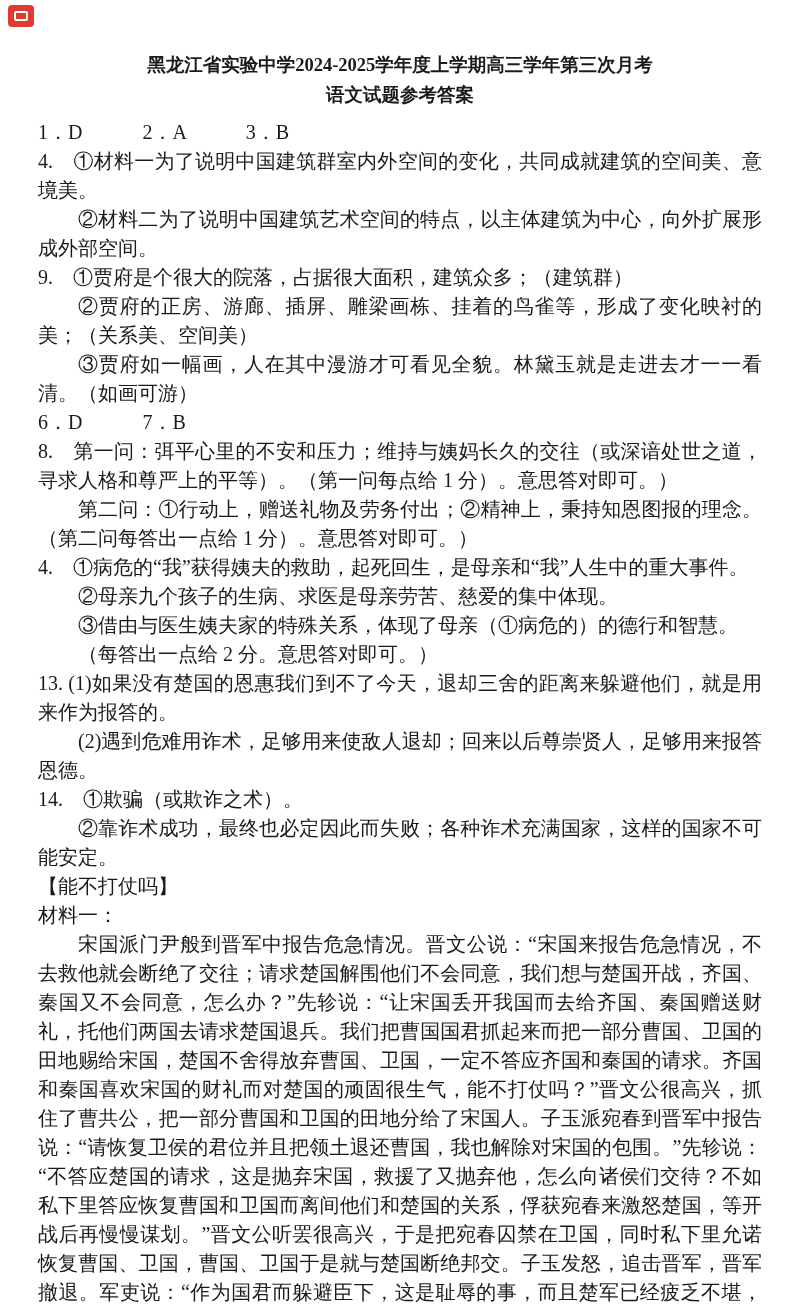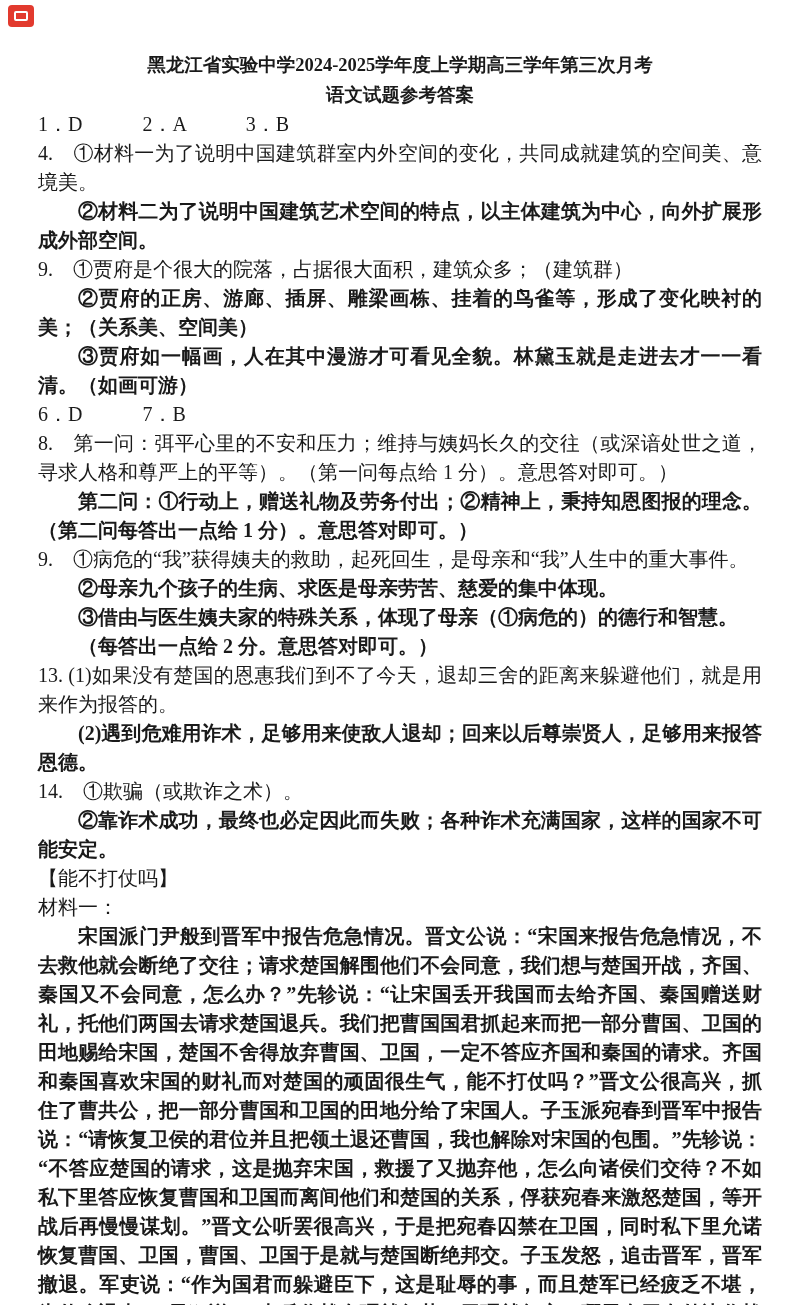--- a/index.html
+++ b/index.html
@@ -30,35 +30,35 @@
     content: "";
     position: absolute;
     left: 6px;
     top: 6px;
     width: 14px;
     height: 10px;
     border: 2px solid #ffffff;
     border-radius: 2px;
     box-sizing: border-box;
   }
-  .title-block { margin-bottom: 0; }
+  .title-block { margin-bottom: 8px; }
   .title-line {
     text-align: center;
     font-weight: 700;
     font-size: 18.5px;
     line-height: 30px;
     margin: 0;
   }
   .content p {
     margin: 0;
     font-size: 20px;
     line-height: 29px;
     text-align: justify;
   }
-  .content p.first-indent { text-indent: 2em; font-weight: bold; }
+  .content p.first-indent { text-indent: 2em; }
 </style>
 </head>
 <body>
 
 <div class="doc">
 
   <div class="stamp"></div>
 
   <div class="title-block">
     <p class="title-line">黑龙江省实验中学2024-2025学年度上学期高三学年第三次月考</p>
@@ -68,21 +68,21 @@
   <div class="content">
       <p>1．D　　　2．A　　　3．B</p>
       <p>4.　①材料一为了说明中国建筑群室内外空间的变化，共同成就建筑的空间美、意境美。</p>
       <p class="first-indent">②材料二为了说明中国建筑艺术空间的特点，以主体建筑为中心，向外扩展形成外部空间。</p>
       <p>9.　①贾府是个很大的院落，占据很大面积，建筑众多；（建筑群）</p>
       <p class="first-indent">②贾府的正房、游廊、插屏、雕梁画栋、挂着的鸟雀等，形成了变化映衬的美；（关系美、空间美）</p>
       <p class="first-indent">③贾府如一幅画，人在其中漫游才可看见全貌。林黛玉就是走进去才一一看清。（如画可游）</p>
       <p>6．D　　　7．B</p>
       <p>8.　第一问：弭平心里的不安和压力；维持与姨妈长久的交往（或深谙处世之道，寻求人格和尊严上的平等）。（第一问每点给 1 分）。意思答对即可。）</p>
       <p class="first-indent">第二问：①行动上，赠送礼物及劳务付出；②精神上，秉持知恩图报的理念。（第二问每答出一点给 1 分）。意思答对即可。）</p>
-      <p>9.　①病危的“我”获得姨夫的救助，起死回生，是母亲和“我”人生中的重大事件。</p>
+      <p>4.　①病危的“我”获得姨夫的救助，起死回生，是母亲和“我”人生中的重大事件。</p>
       <p class="first-indent">②母亲九个孩子的生病、求医是母亲劳苦、慈爱的集中体现。</p>
       <p class="first-indent">③借由与医生姨夫家的特殊关系，体现了母亲（①病危的）的德行和智慧。</p>
       <p class="first-indent">（每答出一点给 2 分。意思答对即可。）</p>
       <p>13. (1)如果没有楚国的恩惠我们到不了今天，退却三舍的距离来躲避他们，就是用来作为报答的。</p>
       <p class="first-indent">(2)遇到危难用诈术，足够用来使敌人退却；回来以后尊崇贤人，足够用来报答恩德。</p>
       <p>14.　①欺骗（或欺诈之术）。</p>
       <p class="first-indent">②靠诈术成功，最终也必定因此而失败；各种诈术充满国家，这样的国家不可能安定。</p>
       <p>【能不打仗吗】</p>
       <p>材料一：</p>
       <p class="first-indent">宋国派门尹般到晋军中报告危急情况。晋文公说：“宋国来报告危急情况，不去救他就会断绝了交往；请求楚国解围他们不会同意，我们想与楚国开战，齐国、秦国又不会同意，怎么办？”先轸说：“让宋国丢开我国而去给齐国、秦国赠送财礼，托他们两国去请求楚国退兵。我们把曹国国君抓起来而把一部分曹国、卫国的田地赐给宋国，楚国不舍得放弃曹国、卫国，一定不答应齐国和秦国的请求。齐国和秦国喜欢宋国的财礼而对楚国的顽固很生气，能不打仗吗？”晋文公很高兴，抓住了曹共公，把一部分曹国和卫国的田地分给了宋国人。子玉派宛春到晋军中报告说：“请恢复卫侯的君位并且把领土退还曹国，我也解除对宋国的包围。”先轸说：“不答应楚国的请求，这是抛弃宋国，救援了又抛弃他，怎么向诸侯们交待？不如私下里答应恢复曹国和卫国而离间他们和楚国的关系，俘获宛春来激怒楚国，等开战后再慢慢谋划。”晋文公听罢很高兴，于是把宛春囚禁在卫国，同时私下里允诺恢复曹国、卫国，曹国、卫国于是就与楚国断绝邦交。子玉发怒，追击晋军，晋军撤退。军吏说：“作为国君而躲避臣下，这是耻辱的事，而且楚军已经疲乏不堪，为什么退走？”子犯说：“出兵作战有理就气壮，无理就气衰，哪里在于在外边作战时间的长短呢？如果没有楚国的恩惠我们到不了今天，退却三舍的距离来躲避他们，就是作为报答。背弃恩惠而不守信，并以此来抗敌，那么我们就理亏而楚国有理。他们的士气一向饱满，不能认为是疲乏不堪。我们退走而楚军回师，我们还要求什么?如果他们不回师，国君退走而臣下进犯，他们就理亏了。”</p>

